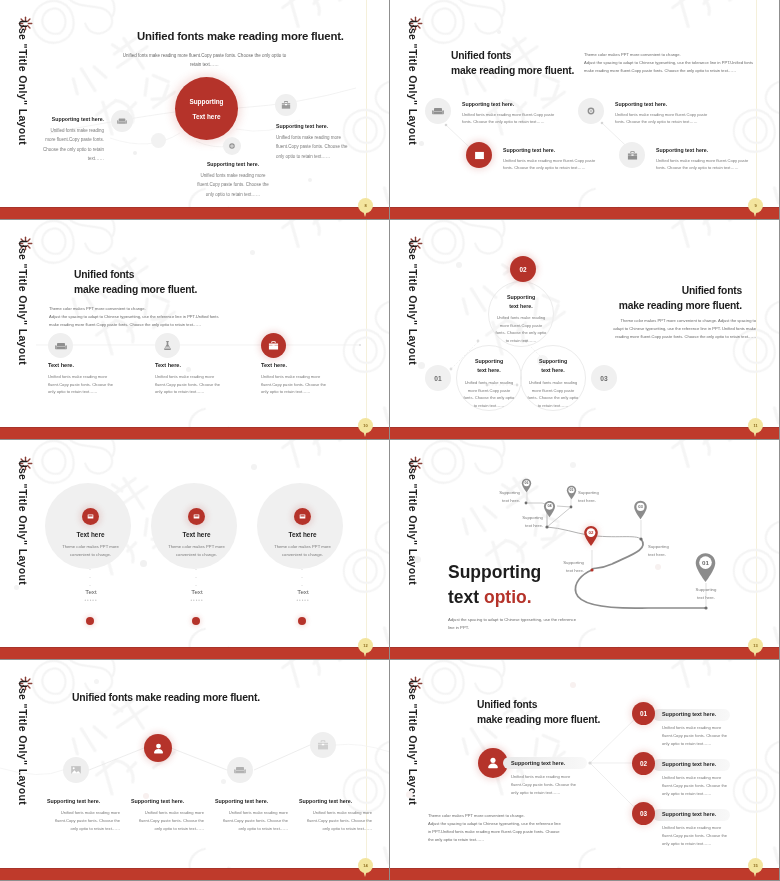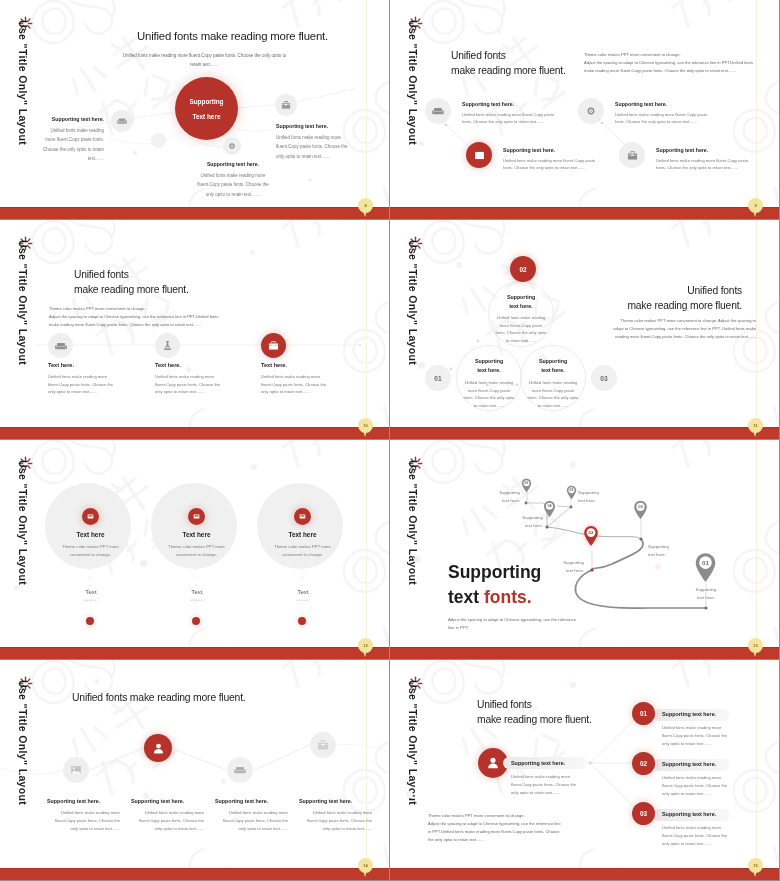--- a/index.html
+++ b/index.html
@@ -27,21 +27,21 @@
   .page-badge span { position:relative; z-index:2; }
 
   
   .side-label { position:absolute; left:17px; top:20px; color:#1d1d1d; font-weight:bold;
                 font-size:10.5px; writing-mode: vertical-rl; letter-spacing:0.35px; white-space:nowrap; }
   .burst { position:absolute; left:18px; top:16px; width:15px; height:15px; }
 
   .wm { position:absolute; pointer-events:none; }
 
   
-  .h-title { font-weight:normal; color:#1d1d1d; letter-spacing:-0.2px;padding-left:25px; }
+  .h-title { font-weight:bold; color:#1d1d1d; letter-spacing:-0.2px;padding-left:25px; }
   .h-sub { color:#6a6a6a; }
   .item-h { font-weight:bold; color:#1d1d1d; }
   .item-b { color:#7b7b7b; }
 
   .icon-circle { position:absolute; border-radius:50%; display:flex; align-items:center; justify-content:center; }
   .ic-gray { background:#efefef; }
   .ic-red  { background:#b5332a; box-shadow:0 0 6px 2px rgba(181,51,42,0.18); }
   .icon-circle svg { display:block; }
 
   .conn { position:absolute; }
@@ -502,21 +502,21 @@
   <svg class="wm" style="left:0;top:0;width:390px;height:210px;z-index:0">
         <rect x="0" y="0" width="390" height="210" fill="url(#wm-pattern)"></rect>
       </svg>
   <svg class="burst">
         <use href="#ic-burst"></use>
       </svg>
   <div class="side-label">Use "Title Only" Layout</div>
 
   <div style="position:absolute;left:58px;top:120px;font-size:17.5px;font-weight:bold;color:#1d1d1d;line-height:25px">
     <div>Supporting</div>
-    <div><span>text </span><span style="color:#b5332a">fonts.</span></div>
+    <div><span>text </span><span style="color:#b5332a">optio.</span></div>
   </div>
   <div class="h-sub" style="position:absolute;left:58px;top:176px;width:130px;font-size:4.2px;line-height:8px">Adjust the spacing to adapt to Chinese typesetting, use the reference line in PPT.</div>
 
   <svg class="conn" style="left:0;top:0;width:390px;height:210px">
     <g stroke="#d3d3d3" stroke-width="0.7" fill="none">
       <path d="M137 50 L 137 63"></path>
       <path d="M181 58 L 181 67"></path>
       <path d="M157 72 L 157 87"></path>
       <path d="M251 80 L 251 99"></path>
       <path d="M316 143 L 316 168"></path>

